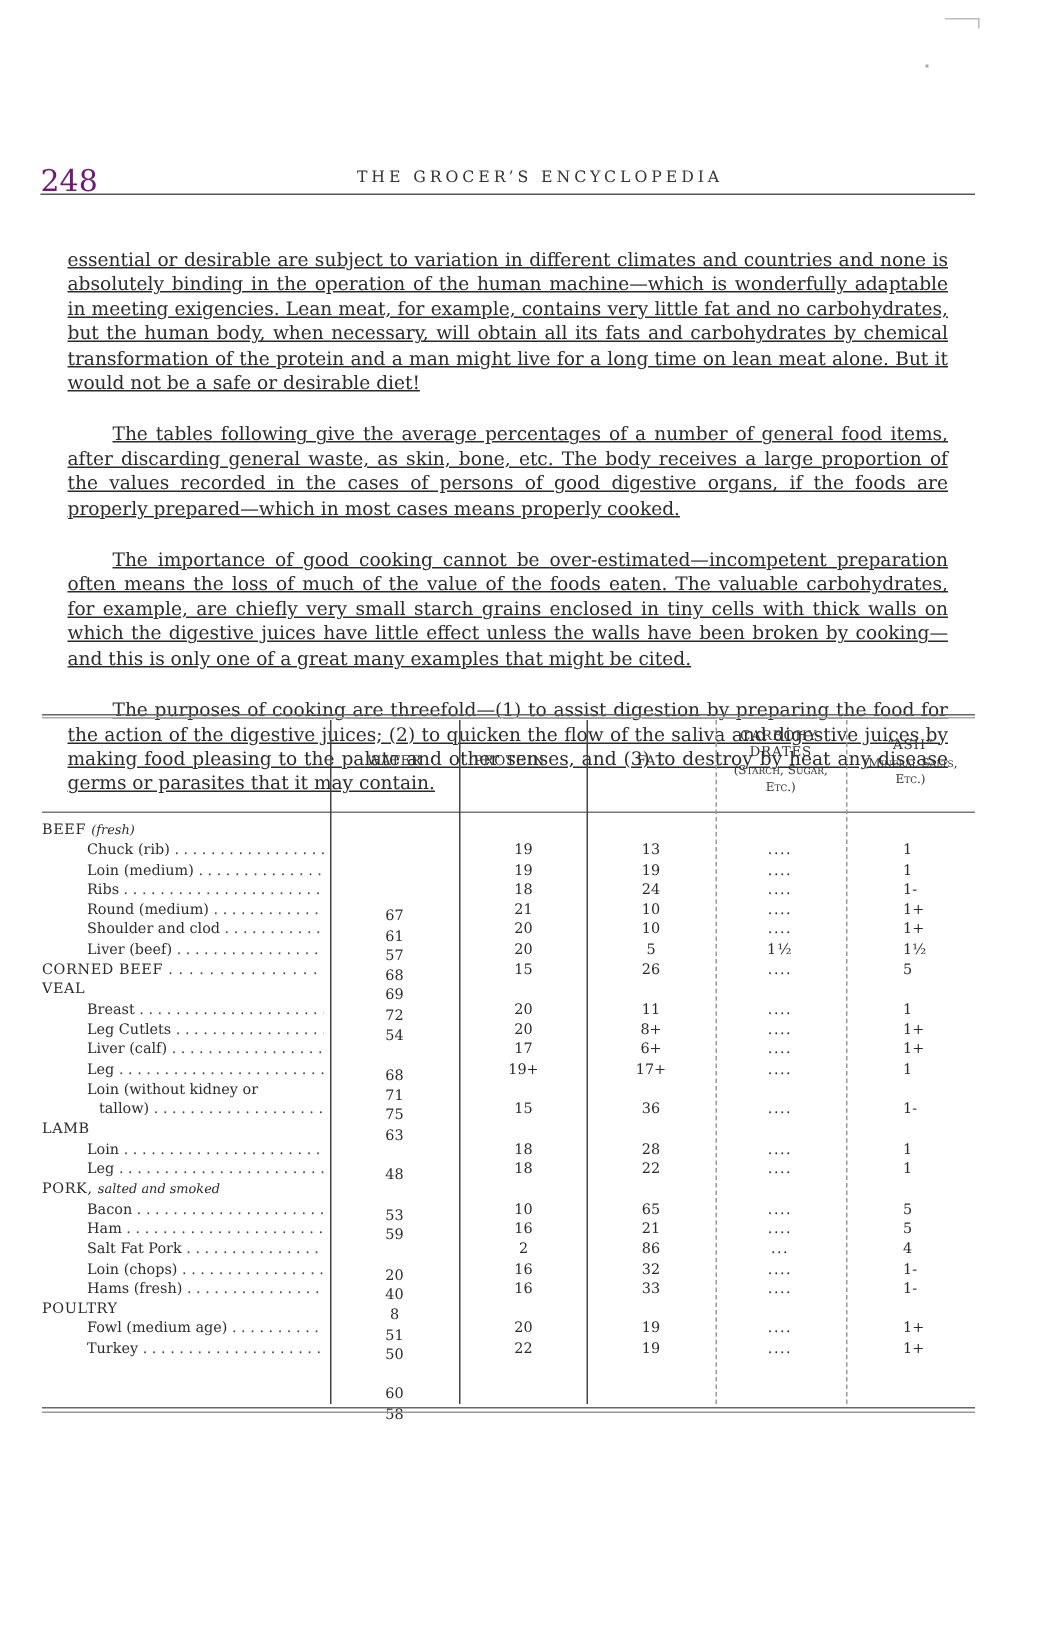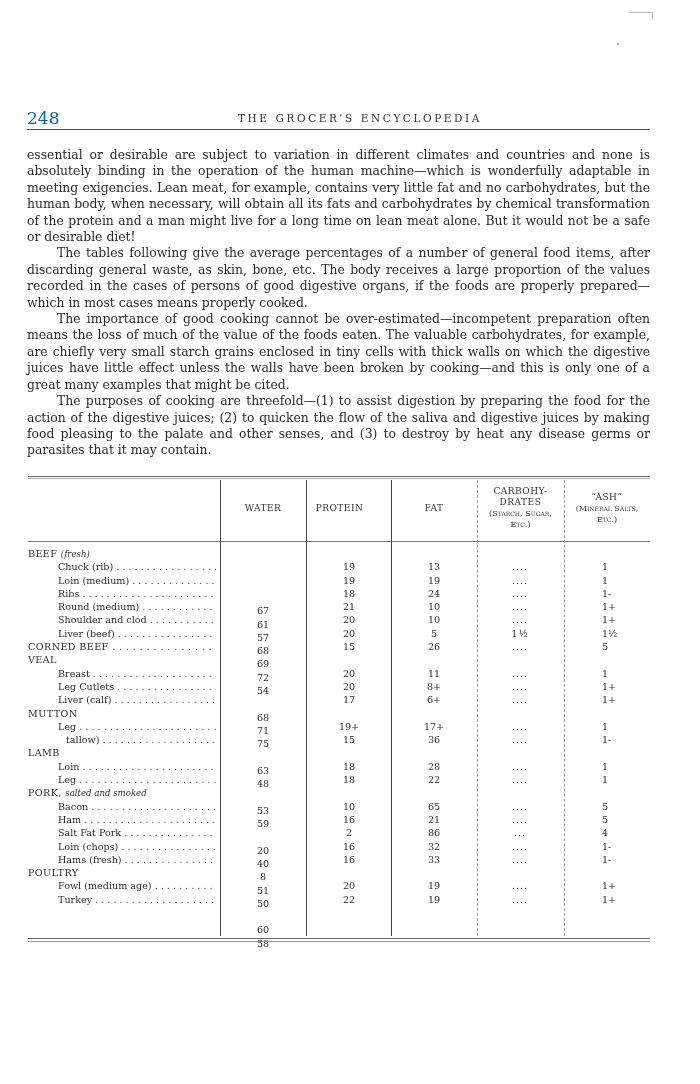--- a/index.html
+++ b/index.html
@@ -1,28 +1,28 @@
 <!DOCTYPE html>
 <html><head>
 <meta charset="utf-8">
 <style>
   html, body { margin: 0; padding: 0; background: #ffffff; }
   body { width: 700px; height: 1084px; position: relative; overflow: hidden;
          font-family: "DejaVu Serif", "Liberation Serif", serif; color: #2a2a2a; }
   .corner-mark { position: absolute; left: 630px; top: 12px; width: 22px; height: 6px;
          border-top: 1px solid #bbb; border-right: 1px solid #bbb; }
   .speck { position: absolute; left: 617px; top: 43px; width: 2px; height: 2px; background: #aaa; }
-  .page-num { position: absolute; left: 27px; top: 108px; font-size: 17px; color: #0369a1; }
+  .page-num { position: absolute; left: 27px; top: 108px; font-size: 20px; color: #701a75; }
   .running-head { position: absolute; left: 0; right: 0; top: 112px; text-align: center;
          font-size: 10.5px; letter-spacing: 2.6px; color: #333; padding-left: 20px; }
   .head-rule { position: absolute; left: 27px; width: 623px; top: 129px; height: 0;
          border-top: 1.3px solid #555; }
   .body-text { position: absolute; left: 27px; top: 147px; width: 623px;
          font-size: 12.4px; line-height: 16.4px; text-align: justify; color: #2b2b2b; }
-  .body-text p { margin: 0; text-indent: 0; }
+  .body-text p { margin: 18px; text-indent: 0; text-decoration: underline; }
   .body-text p.indent { text-indent: 30px; }
   .body-text p + p { margin-top: 0; }
 
   .table-wrap { position: absolute; left: 28px; top: 476px; width: 622px; }
   .top-rule { position: absolute; left: 0; top: 0; width: 622px; border-top: 1.4px solid #666; }
   .top-rule.thin { top: 2px; border-top: 0.8px solid #aaa; }
   .col-line { position: absolute; width: 0; border-left: 1px solid #444; }
   .col-line.dash { border-left: 1px dashed #999; }
   .hdr-rule { position: absolute; left: 0; width: 622px; top: 65px; border-top: 1px solid #777; }
   .hdr { position: absolute; top: 0; height: 64px; display: flex; align-items: center;
@@ -182,29 +182,29 @@
       </div>
       <div class="row">
         <div class="cell lbl sub"><span>Liver (calf)</span><span class="dots"> . . . . . . . . . . . . . . . . . . . . . . . . . . . . . . . . . . . . . . .</span></div>
         <div class="cell num c-water">75</div>
         <div class="cell num c-protein">17</div>
         <div class="cell num c-fat">6+</div>
         <div class="cell num c-carb">....</div>
         <div class="cell c-ash">1+</div>
       </div>
       <div class="row">
-        <div class="cell lbl cat"><span>MUTTON</span></div>
-      </div>
-      <div class="row">
         <div class="cell lbl sub"><span>Leg</span><span class="dots"> . . . . . . . . . . . . . . . . . . . . . . . . . . . . . . . . . . . . . . .</span></div>
         <div class="cell num c-water">63</div>
         <div class="cell num c-protein">19+</div>
         <div class="cell num c-fat">17+</div>
         <div class="cell num c-carb">....</div>
         <div class="cell c-ash">1</div>
+      </div>
+      <div class="row">
+        <div class="cell lbl sub"><span>Loin (without kidney or</span></div>
       </div>
       <div class="row">
         <div class="cell lbl sub2"><span>tallow)</span><span class="dots"> . . . . . . . . . . . . . . . . . . . . . . . . . . . . . . . . . . . . . . .</span></div>
         <div class="cell num c-water">48</div>
         <div class="cell num c-protein">15</div>
         <div class="cell num c-fat">36</div>
         <div class="cell num c-carb">....</div>
         <div class="cell c-ash">1-</div>
       </div>
       <div class="row">

